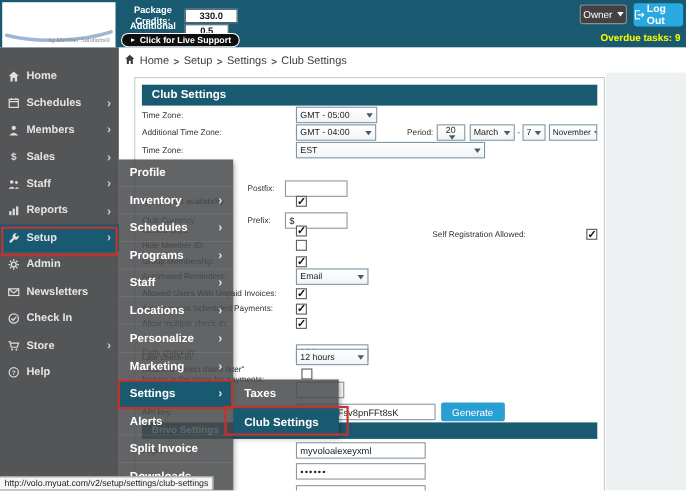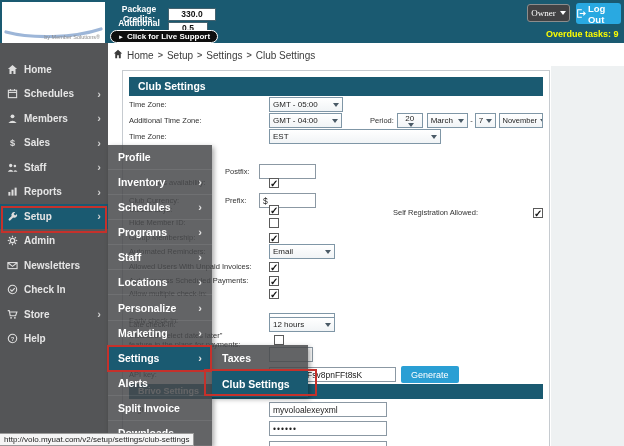--- a/index.html
+++ b/index.html
@@ -13,21 +13,21 @@
   .logo-line { position:absolute; left:10px; top:3px; white-space:nowrap; }
   .lg-my { font-family:"DejaVu Serif", serif; font-style:italic; font-weight:bold; font-size:21px; color:#4a7fc1; letter-spacing:-1px; }
   .lg-volo { font-family:"Liberation Sans", sans-serif; font-weight:bold; font-size:21px; color:#2e6cb5; letter-spacing:-0.5px; }
   .swoosh { position:absolute; left:2px; top:24px; }
   .lg-tag { position:absolute; right:5px; bottom:3px; font-size:5.5px; color:#8a8a8a; }
   .cred-row { position:absolute; left:112px; display:flex; align-items:center; }
   .cred-lbl { color:#fff; font-size:8.5px; font-weight:bold; width:54px;text-align:center; }
   .cred-box { background:#fff; border:1px solid #44626f; color:#111; font-size:8.5px; font-weight:bold; text-align:center; line-height:11px; }
   .live-btn { position:absolute; left:110px; top:30px; height:13px; background:#0e0e0e; border:1px solid #fff; border-radius:7px; color:#fff; font-size:8px; font-weight:bold; display:flex; align-items:center; padding:0 7px; white-space:nowrap; }
   .live-tri { font-size:6px; margin-right:3px; }
-  .owner-btn { position:absolute; left:527px; top:4px; width:43px; height:18px; background:#424244; border:1px solid #8d8d8d; border-radius:3px; color:#fff; font-size:9px; display:flex; align-items:center; justify-content:center; gap:4px;font-family:Liberation Serif, serif; }
+  .owner-btn { position:absolute; left:527px; top:4px; width:43px; height:18px; background:#424244; border:1px solid #8d8d8d; border-radius:3px; color:#fff; font-size:9px; display:flex; align-items:center; justify-content:center; gap:4px; }
   .caret-down { width:0; height:0; border-left:3px solid transparent; border-right:3px solid transparent; border-top:4px solid #fff; }
   .logout-btn { position:absolute; left:576px; top:3px; width:45px; height:21px; background:#29a9e1; border-radius:3px; color:#fff; font-size:9.5px; font-weight:bold; display:flex; align-items:center; justify-content:center; gap:2px; }
   .overdue { position:absolute; left:546px; top:29px; color:#fdfd00; font-size:9px; font-weight:bold; white-space:nowrap; }
 
   
   .sidebar { position:absolute; left:0; top:43px; width:108px; height:403px; background:#545557; z-index:4; padding-top:14px; }
   .side-item { height:24.5px; display:flex; align-items:center; padding:0 7px; color:#e5e5e5; font-size:10px; font-weight:bold; }
   .side-item.active { background:#1a5a71; }
   .sicon { width:17px; display:inline-flex; align-items:center; }
   .schev { margin-left:auto; color:#cfcfcf; font-size:11px; line-height:10px; }

